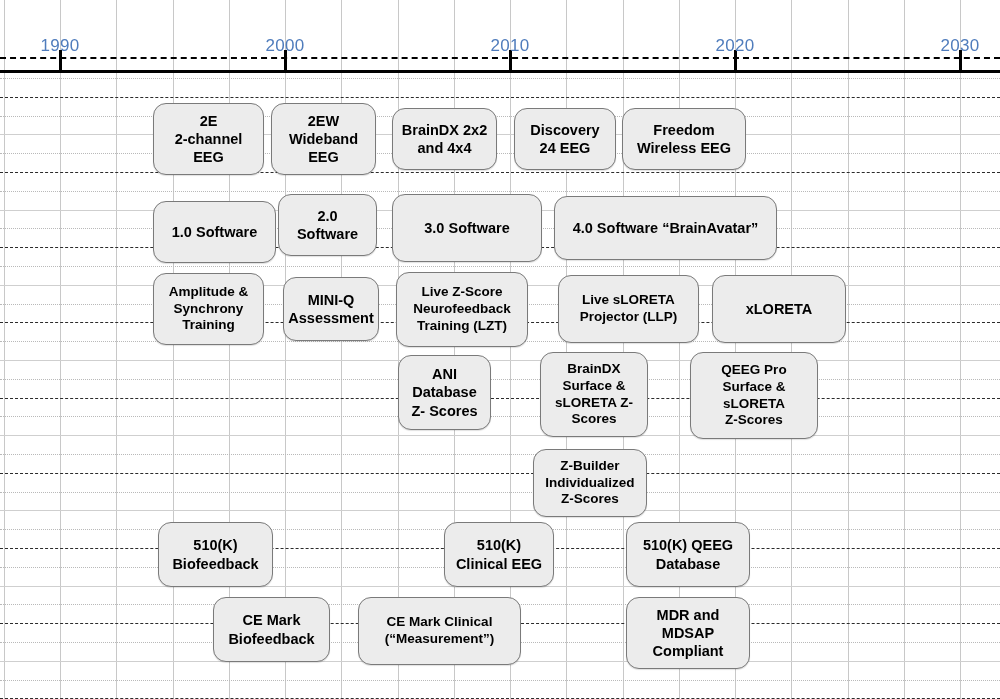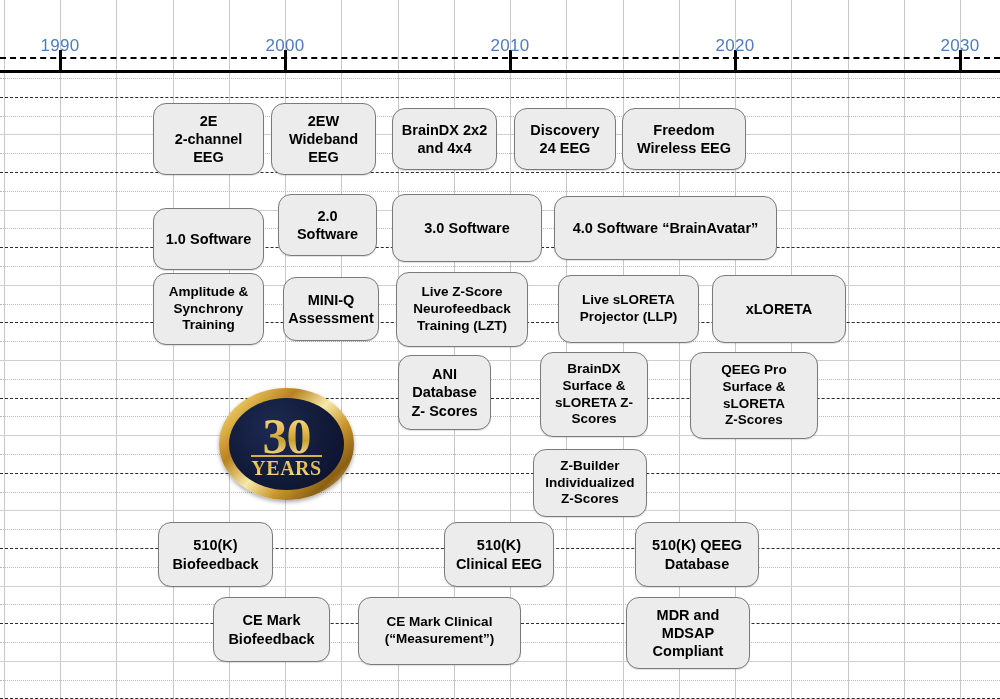--- a/index.html
+++ b/index.html
@@ -231,21 +231,21 @@
 EEG</div>
       <div class="box" style="left: 271px; top: 103px; width: 105px; height: 72px;">2EW
 Wideband
 EEG</div>
       <div class="box" style="left: 392px; top: 108px; width: 105px; height: 62px;">BrainDX 2x2
 and 4x4</div>
       <div class="box" style="left: 514px; top: 108px; width: 102px; height: 62px;">Discovery
 24 EEG</div>
       <div class="box" style="left: 622px; top: 108px; width: 124px; height: 62px;">Freedom
 Wireless EEG</div>
-      <div class="box" style="left: 153px; top: 208px; width: 111px; height: 62px;">1.0 Software</div>
+      <div class="box" style="left: 153px; top: 201px; width: 123px; height: 62px;">1.0 Software</div>
       <div class="box" style="left: 278px; top: 194px; width: 99px; height: 62px;">2.0
 Software</div>
       <div class="box" style="left: 392px; top: 194px; width: 150px; height: 68px;">3.0 Software</div>
       <div class="box" style="left: 554px; top: 196px; width: 223px; height: 64px;">4.0 Software “BrainAvatar”</div>
       <div class="box sm" style="left: 153px; top: 273px; width: 111px; height: 72px;">Amplitude  &amp;
 Synchrony
 Training</div>
       <div class="box" style="left: 283px; top: 277px; width: 96px; height: 64px;">MINI-Q
 Assessment</div>
       <div class="box sm" style="left: 396px; top: 272px; width: 132px; height: 75px;">Live Z-Score
@@ -265,32 +265,25 @@
 Surface &amp;
 sLORETA
 Z-Scores</div>
       <div class="box sm" style="left: 533px; top: 449px; width: 114px; height: 68px;">Z-Builder
 Individualized
 Z-Scores</div>
       <div class="box" style="left: 158px; top: 522px; width: 115px; height: 65px;">510(K)
 Biofeedback</div>
       <div class="box" style="left: 444px; top: 522px; width: 110px; height: 65px;">510(K)
 Clinical EEG</div>
-      <div class="box" style="left: 626px; top: 522px; width: 124px; height: 65px; margin-left: 9px;">510(K) QEEG
+      <div class="box" style="left: 626px; top: 522px; width: 124px; height: 65px;">510(K) QEEG
 Database</div>
       <div class="box" style="left: 213px; top: 597px; width: 117px; height: 65px;">CE Mark
 Biofeedback</div>
       <div class="box sm" style="left: 358px; top: 597px; width: 163px; height: 68px;">CE Mark Clinical
 (“Measurement”)</div>
       <div class="box" style="left: 626px; top: 597px; width: 124px; height: 72px;">MDR and
 MDSAP
 Compliant</div>
     </div>
 
-  <div class="badge" style="left:219px;top:388px;width:135px;height:112px;">
-    <div class="ring"></div>
-    <div class="inner">
-      <div class="thirty">30</div>
-      <div class="years">YEARS</div>
-    </div>
-  </div>
 
 </div>
 
 </body></html>

